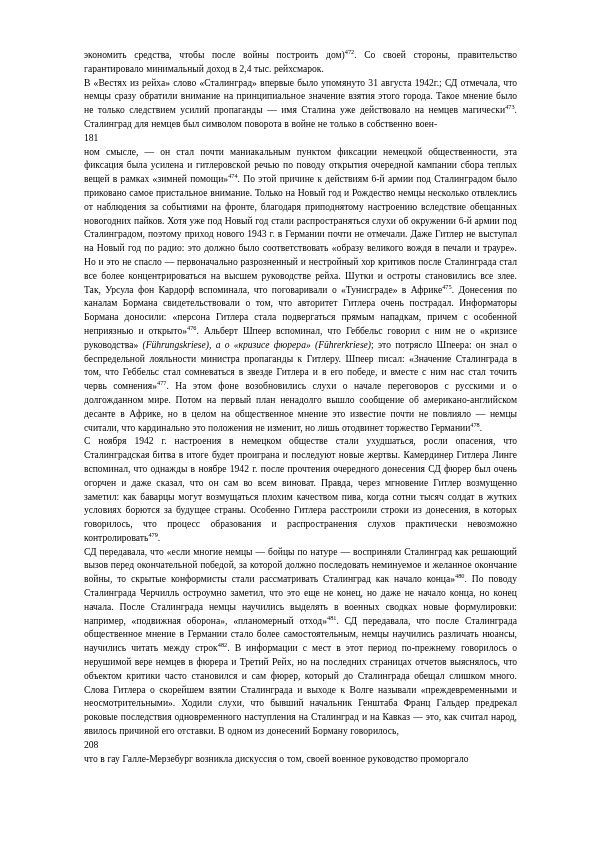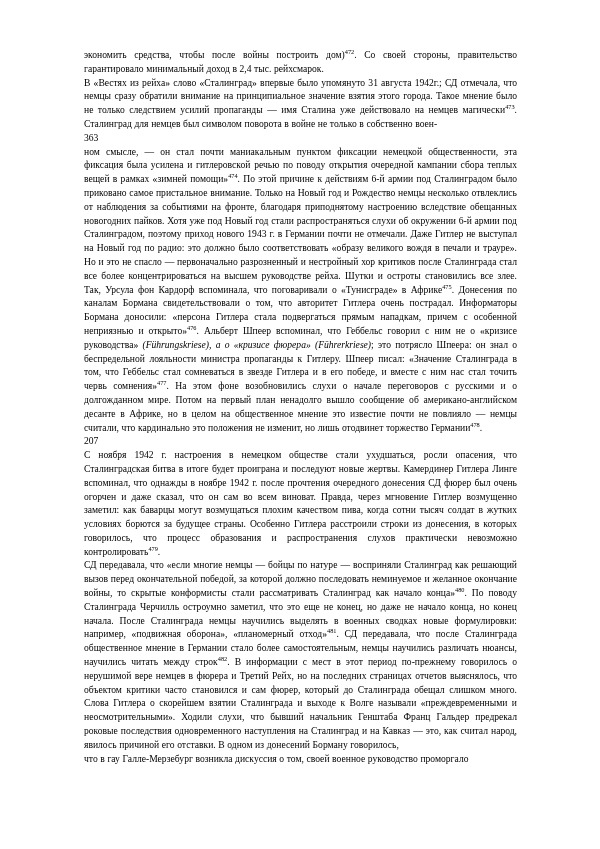--- a/index.html
+++ b/index.html
@@ -37,20 +37,20 @@
   .doc-content em {
   }
 </style>
 </head>
 <body>
 
 <div class="page">
   <div class="doc-content" id="doc-content">
       <p>экономить средства, чтобы после войны построить дом)<sup>472</sup>. Со своей стороны, правительство гарантировало минимальный доход в 2,4 тыс. рейхсмарок.</p>
       <p>В «Вестях из рейха» слово «Сталинград» впервые было упомянуто 31 августа 1942г.; СД отмечала, что немцы сразу обратили внимание на принципиальное значение взятия этого города. Такое мнение было не только следствием усилий пропаганды — имя Сталина уже действовало на немцев магически<sup>473</sup>. Сталинград для немцев был символом поворота в войне не только в собственно воен-</p>
-      <p class="page-number">363</p>
+      <p class="page-number">181</p>
       <p>ном смысле, — он стал почти маниакальным пунктом фиксации немецкой общественности, эта фиксация была усилена и гитлеровской речью по поводу открытия очередной кампании сбора теплых вещей в рамках «зимней помощи»<sup>474</sup>. По этой причине к действиям 6-й армии под Сталинградом было приковано самое пристальное внимание. Только на Новый год и Рождество немцы несколько отвлеклись от наблюдения за событиями на фронте, благодаря приподнятому настроению вследствие обещанных новогодних пайков. Хотя уже под Новый год стали распространяться слухи об окружении 6-й армии под Сталинградом, поэтому приход нового 1943 г. в Германии почти не отмечали. Даже Гитлер не выступал на Новый год по радио: это должно было соответствовать «образу великого вождя в печали и трауре». Но и это не спасло — первоначально разрозненный и нестройный хор критиков после Сталинграда стал все более концентрироваться на высшем руководстве рейха. Шутки и остроты становились все злее. Так, Урсула фон Кардорф вспоминала, что поговаривали о «Тунисграде» в Африке<sup>475</sup>. Донесения по каналам Бормана свидетельствовали о том, что авторитет Гитлера очень пострадал. Информаторы Бормана доносили: «персона Гитлера стала подвергаться прямым нападкам, причем с особенной неприязнью и открыто»<sup>476</sup>. Альберт Шпеер вспоминал, что Геббельс говорил с ним не о «кризисе руководства» <em>(Führungskriese), а о «кризисе фюрера» (Führerkriese)</em>; это потрясло Шпеера: он знал о беспредельной лояльности министра пропаганды к Гитлеру. Шпеер писал: «Значение Сталинграда в том, что Геббельс стал сомневаться в звезде Гитлера и в его победе, и вместе с ним нас стал точить червь сомнения»<sup>477</sup>. На этом фоне возобновились слухи о начале переговоров с русскими и о долгожданном мире. Потом на первый план ненадолго вышло сообщение об американо-английском десанте в Африке, но в целом на общественное мнение это известие почти не повлияло — немцы считали, что кардинально это положения не изменит, но лишь отодвинет торжество Германии<sup>478</sup>.</p>
-      <p class="page-number">207</p>
       <p>С ноября 1942 г. настроения в немецком обществе стали ухудшаться, росли опасения, что Сталинградская битва в итоге будет проиграна и последуют новые жертвы. Камердинер Гитлера Линге вспоминал, что однажды в ноябре 1942 г. после прочтения очередного донесения СД фюрер был очень огорчен и даже сказал, что он сам во всем виноват. Правда, через мгновение Гитлер возмущенно заметил: как баварцы могут возмущаться плохим качеством пива, когда сотни тысяч солдат в жутких условиях борются за будущее страны. Особенно Гитлера расстроили строки из донесения, в которых говорилось, что процесс образования и распространения слухов практически невозможно контролировать<sup>479</sup>.</p>
       <p>СД передавала, что «если многие немцы — бойцы по натуре — восприняли Сталинград как решающий вызов перед окончательной победой, за которой должно последовать неминуемое и желанное окончание войны, то скрытые конформисты стали рассматривать Сталинград как начало конца»<sup>480</sup>. По поводу Сталинграда Черчилль остроумно заметил, что это еще не конец, но даже не начало конца, но конец начала. После Сталинграда немцы научились выделять в военных сводках новые формулировки: например, «подвижная оборона», «планомерный отход»<sup>481</sup>. СД передавала, что после Сталинграда общественное мнение в Германии стало более самостоятельным, немцы научились различать нюансы, научились читать между строк<sup>482</sup>. В информации с мест в этот период по-прежнему говорилось о нерушимой вере немцев в фюрера и Третий Рейх, но на последних страницах отчетов выяснялось, что объектом критики часто становился и сам фюрер, который до Сталинграда обещал слишком много. Слова Гитлера о скорейшем взятии Сталинграда и выходе к Волге называли «преждевременными и неосмотрительными». Ходили слухи, что бывший начальник Генштаба Франц Гальдер предрекал роковые последствия одновременного наступления на Сталинград и на Кавказ — это, как считал народ, явилось причиной его отставки. В одном из донесений Борману говорилось,</p>
+      <p class="page-number">208</p>
       <p>что в гау Галле-Мерзебург возникла дискуссия о том, своей военное руководство проморгало</p>
     </div>
 </div>
 
 </body></html>

